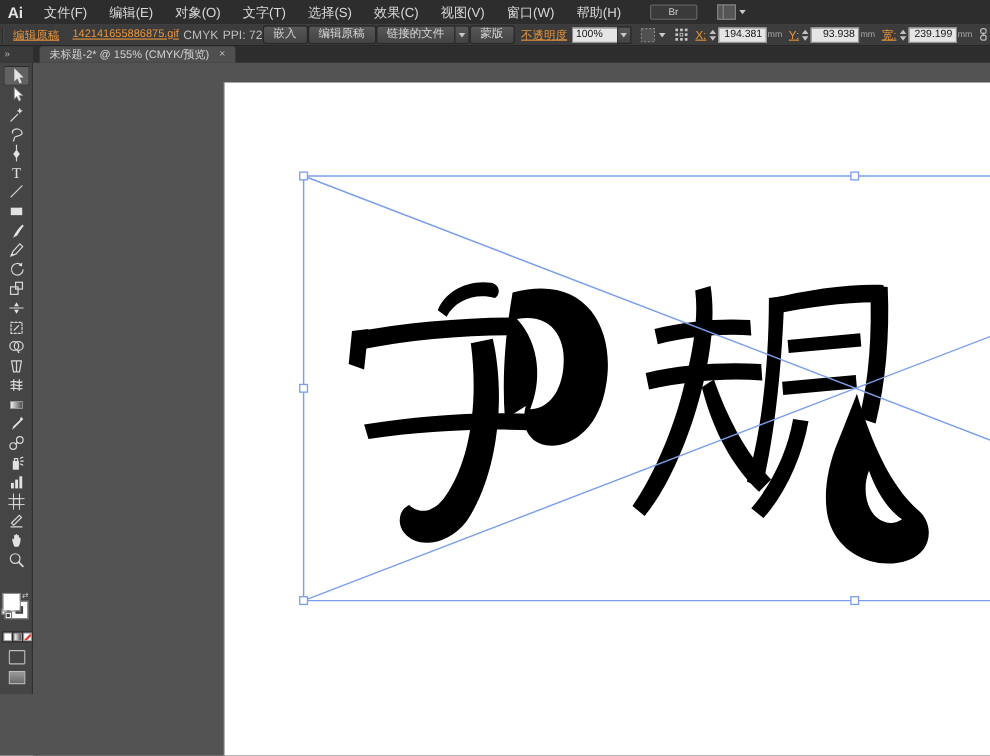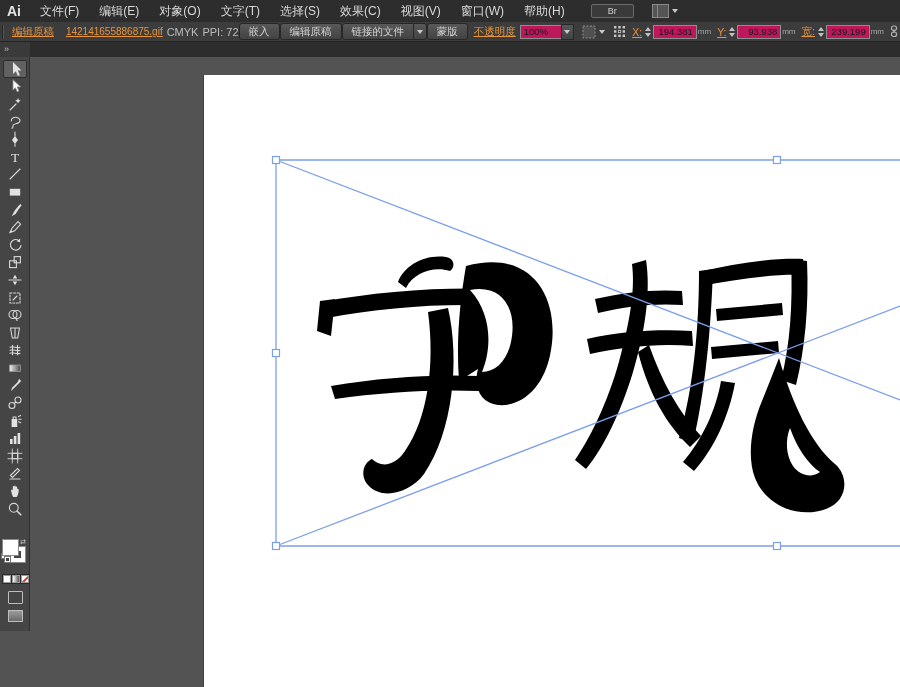--- a/index.html
+++ b/index.html
@@ -26,21 +26,21 @@
               font-size:10.5px;color:#c3c3c3;z-index:20;white-space:nowrap}
   .vsep{width:1px;height:14px;background:#272727;border-right:1px solid #555;margin:0 4px 0 2px}
   .link-text{color:#e8953d;text-decoration:underline;cursor:pointer}
   .ctl-meta{color:#bdbdbd;margin-left:4px;font-size:11px}
   .ctl-btn{background:linear-gradient(#585858,#434343);border:1px solid #272727;border-radius:3px;
            color:#d4d4d4;padding:0 9px;font-size:10.5px;margin-left:0;height:15px;line-height:14px;cursor:pointer}
   .ctl-btn.trace{margin-right:0;border-radius:3px 0 0 3px}
   .dd-arrow-btn{background:linear-gradient(#585858,#434343);border:1px solid #272727;border-left:none;
                 border-radius:0 3px 3px 0;height:15px;width:13px;display:flex;align-items:center;
                 justify-content:center;cursor:pointer}
-  .field{background:#be185d;border:1px solid #8e8e8e;color:#151515;font-size:9.5px;
+  .field{background:#e5e5e5;border:1px solid #8e8e8e;color:#151515;font-size:9.5px;
          padding:0 3px;height:12px;line-height:12px;font-family:"Liberation Sans",sans-serif}
   .opacity-field{width:38px;display:inline-flex;align-items:center;justify-content:flex-start}
   .dd-btn{background:linear-gradient(#585858,#434343);border:1px solid #272727;height:14px;width:13px;
           display:flex;align-items:center;justify-content:center;margin-left:-1px;cursor:pointer}
   .num-field{width:40px;text-align:right}
   .unit{font-size:8px;color:#a8a8a8;margin-left:1px}
   .stepper{display:inline-flex;flex-direction:column;justify-content:center;gap:2px;margin:0 2px 0 3px;cursor:pointer}
   .stepper .up{width:0;height:0;border-left:3.5px solid transparent;border-right:3.5px solid transparent;
                border-bottom:4px solid #c2c2c2}
   .stepper .dn{width:0;height:0;border-left:3.5px solid transparent;border-right:3.5px solid transparent;
@@ -178,20 +178,24 @@
           <rect x="3.5" y="7" width="5" height="4.5" rx="2"></rect>
           <line x1="6" y1="4.5" x2="6" y2="8"></line>
         </g>
     </svg>
   </span>
 
 </div>
 
 <div class="tabbar">
   <span class="panel-collapse">»</span>
+  <span class="doc-tab">
+    <span>未标题-2* @ 155% (CMYK/预览)</span>
+    <span class="tab-close">×</span>
+  </span>
 </div>
 
 <div class="canvas">
   <div class="artboard" style="left:173px;top:18px"></div>
 </div>
 
 <svg class="art-overlay" viewBox="0 0 900 687">
 
   <g fill="#000">
 

